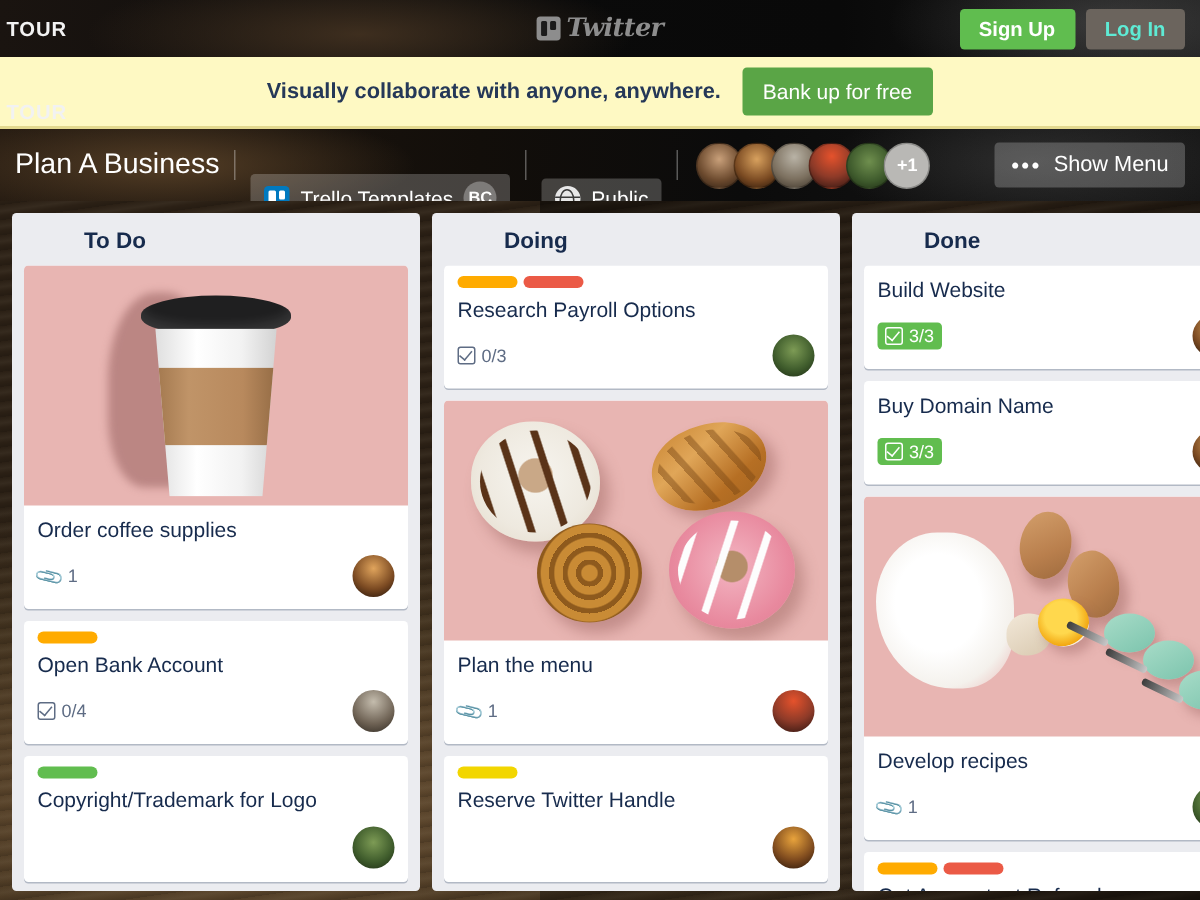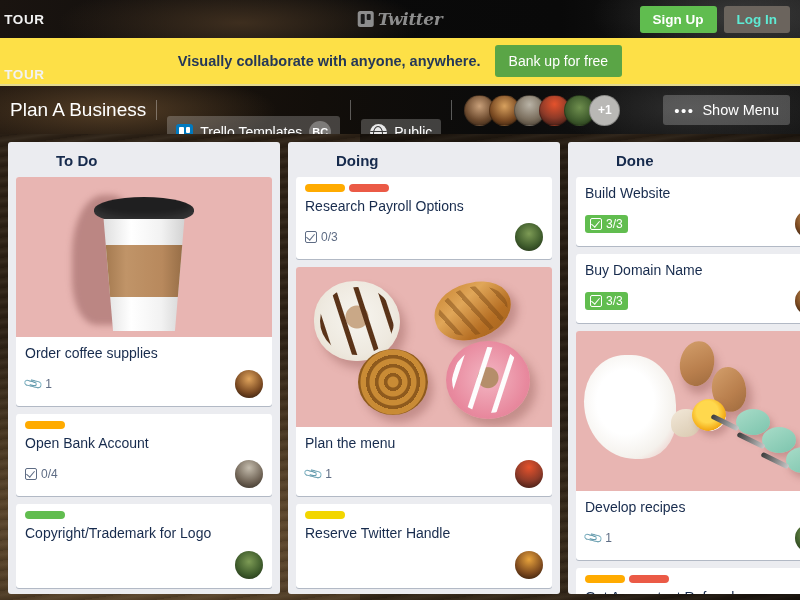--- a/index.html
+++ b/index.html
@@ -51,21 +51,21 @@
     font-family: "Liberation Sans", sans-serif;
   }
   .btn-login {
     background: #6b645d; color: #5eead4; border: none; border-radius: 3px;
     padding: 6px 13px; font-size: 13.5px; font-weight: bold; cursor: pointer;
     font-family: "Liberation Sans", sans-serif;
   }
 
   
   #promo-banner {
-    height: 48px; background: #fde047; border-bottom: 2px solid #e3d98f;
+    height: 48px; background: #fef9c3; border-bottom: 2px solid #e3d98f;
     display: flex; align-items: center; justify-content: center; gap: 14px;
   }
   #promo-text { color: #253858; font-size: 14.5px; font-weight: bold; }
   #promo-cta {
     background: #5aa546; color: #fff; border: none; border-radius: 3px;
     padding: 8px 14px; font-size: 14px; cursor: pointer;
     font-family: "Liberation Sans", sans-serif;
   }
 
   

